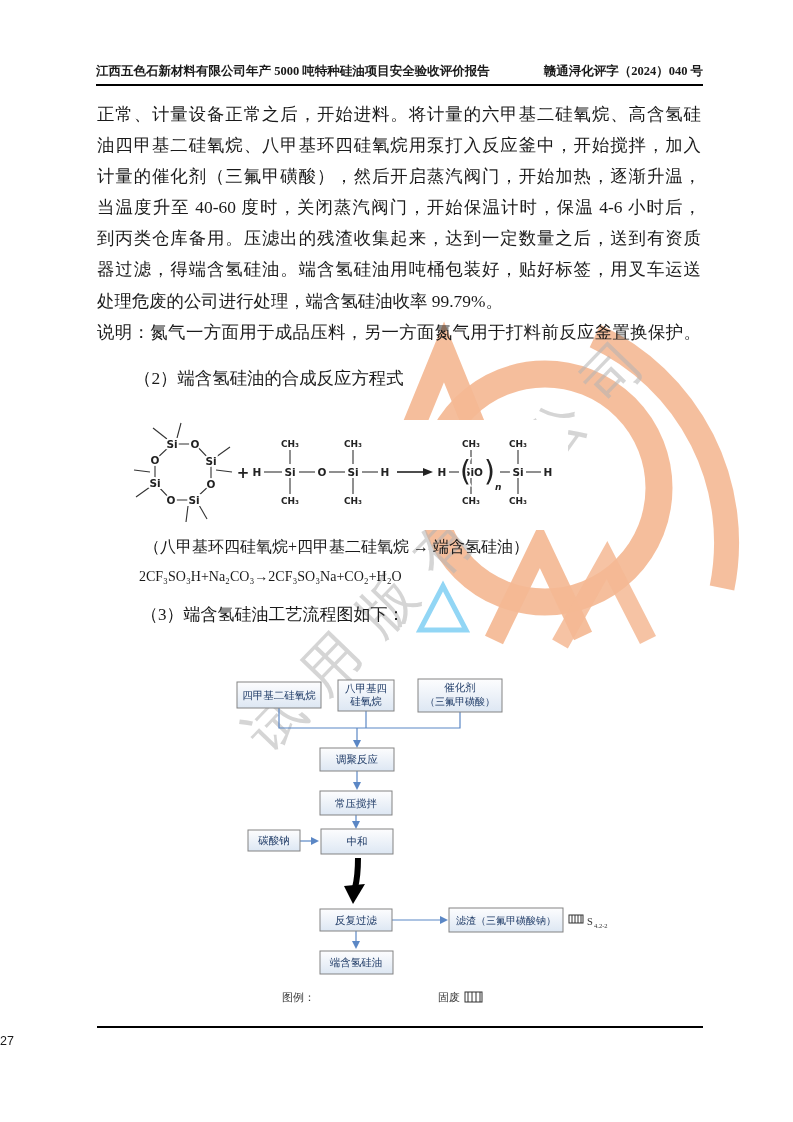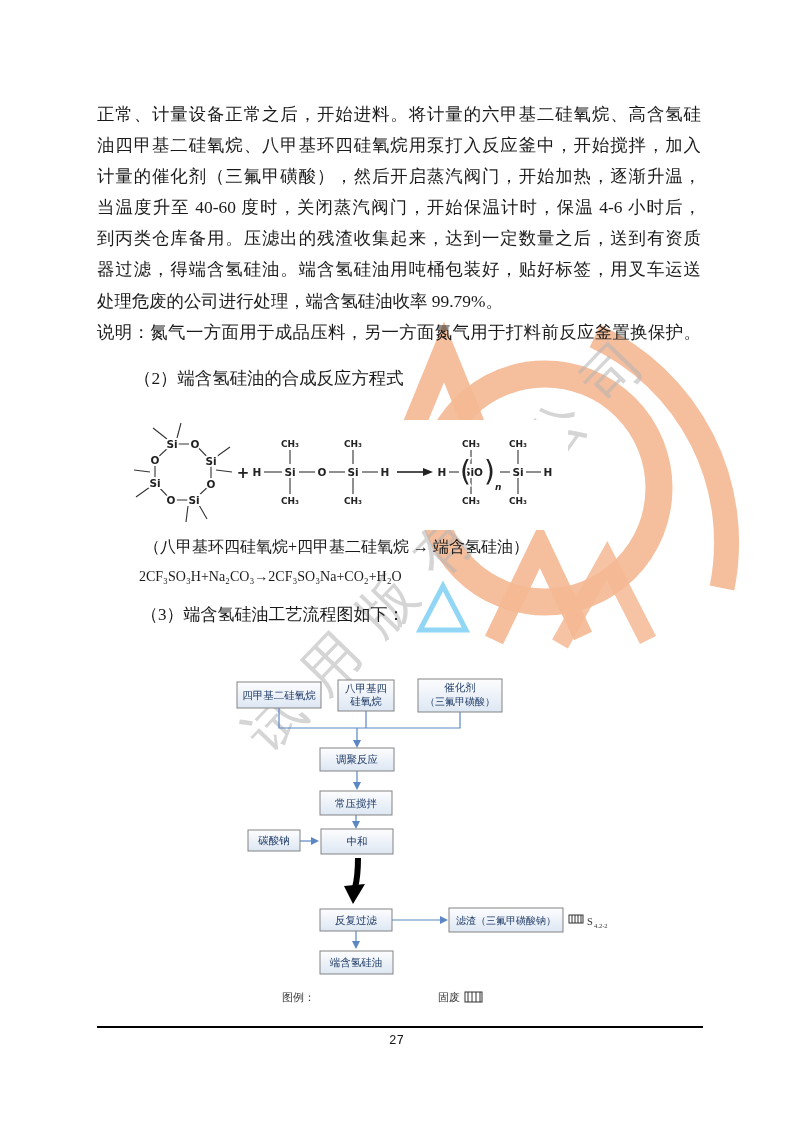--- a/index.html
+++ b/index.html
@@ -47,22 +47,22 @@
   .chem-label{font-family:"DejaVu Sans",sans-serif;font-weight:bold;fill:#222;
     paint-order:stroke;stroke:#ffffff;stroke-width:4px;}
   .chem-line{stroke:#333;stroke-width:1.1;}
   .flow-label{font-family:"Liberation Serif",serif;fill:#1e3a66;}
   .flow-box{fill:url(#boxg);stroke:#838383;stroke-width:1;}
   .flow-line{stroke:#5b87c5;stroke-width:1.2;fill:none;}
   .flow-head{fill:#5b87c5;stroke:none;}
 
   
   .footer-line{position:absolute;left:97px;top:1026px;width:606px;border-top:2px solid #000;}
-  .page-num{position:absolute;left:0;right:0;top:1034px;text-align:center;
-    font-size:12.5px;font-family:Liberation Mono, monospace;}
+  .page-num{position:absolute;left:0;right:0;top:1034px;text-align:left;
+    font-size:12.5px;font-family:Liberation Sans, sans-serif;}
 </style>
 </head>
 <body>
 
 <div class="layer" id="watermark">
   <svg width="793" height="1122" viewBox="0 0 793 1122">
 
     <circle cx="545" cy="488" r="114" fill="none" stroke="#f4b894" stroke-width="27" opacity="0.92"></circle>
 
     <path d="M595,336 A228,228 0 0 1 722,588" fill="none" stroke="#f4b894" stroke-width="25" opacity="0.9"></path>
@@ -72,20 +72,24 @@
     <path d="M494,640 L540,545 L583,636" fill="none" stroke="#f4b894" stroke-width="20" opacity="0.92"></path>
     <path d="M560,644 L607,560 L648,640" fill="none" stroke="#f4b894" stroke-width="18" opacity="0.85"></path>
 
     <polygon points="443,586 420,630 466,630" fill="none" stroke="#86d2f4" stroke-width="5" opacity="0.9"></polygon>
   </svg>
   <span class="wm-text">试用版有限公司</span>
 </div>
 
 <div class="layer" id="content">
 
+  <div class="header">
+    <span class="header-title">江西五色石新材料有限公司年产 5000 吨特种硅油项目安全验收评价报告</span>
+    <span class="header-num">赣通浔化评字（2024）040 号</span>
+  </div>
 
   <div class="bodytext">
     <div class="line fill">正常、计量设备正常之后，开始进料。将计量的六甲基二硅氧烷、高含氢硅</div>
     <div class="line fill">油四甲基二硅氧烷、八甲基环四硅氧烷用泵打入反应釜中，开始搅拌，加入</div>
     <div class="line fill">计量的催化剂（三氟甲磺酸），然后开启蒸汽阀门，开始加热，逐渐升温，</div>
     <div class="line fill">当温度升至 40-60 度时，关闭蒸汽阀门，开始保温计时，保温 4-6 小时后，</div>
     <div class="line fill">到丙类仓库备用。压滤出的残渣收集起来，达到一定数量之后，送到有资质</div>
     <div class="line fill">器过滤，得端含氢硅油。端含氢硅油用吨桶包装好，贴好标签，用叉车运送</div>
     <div class="line">处理危废的公司进行处理，端含氢硅油收率 99.79%。</div>
     <div class="line fill">说明：氮气一方面用于成品压料，另一方面氮气用于打料前反应釜置换保护。</div>

